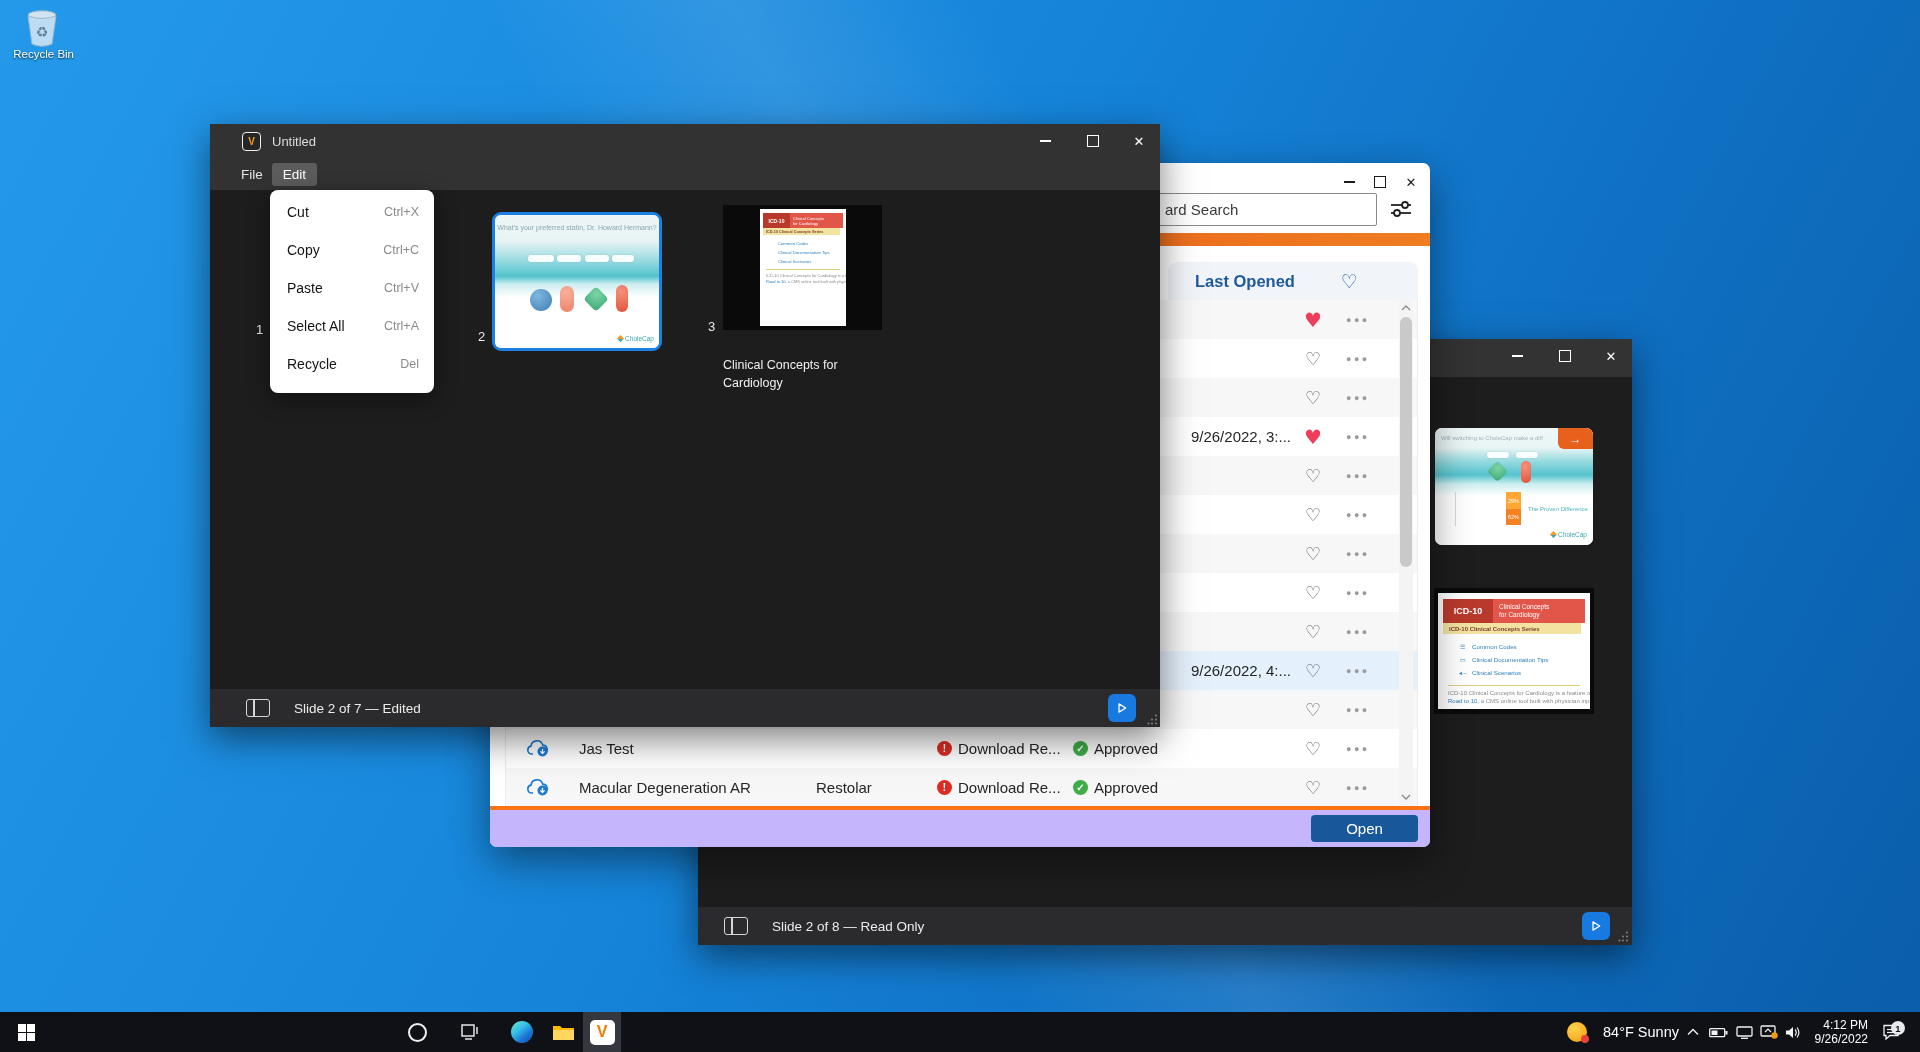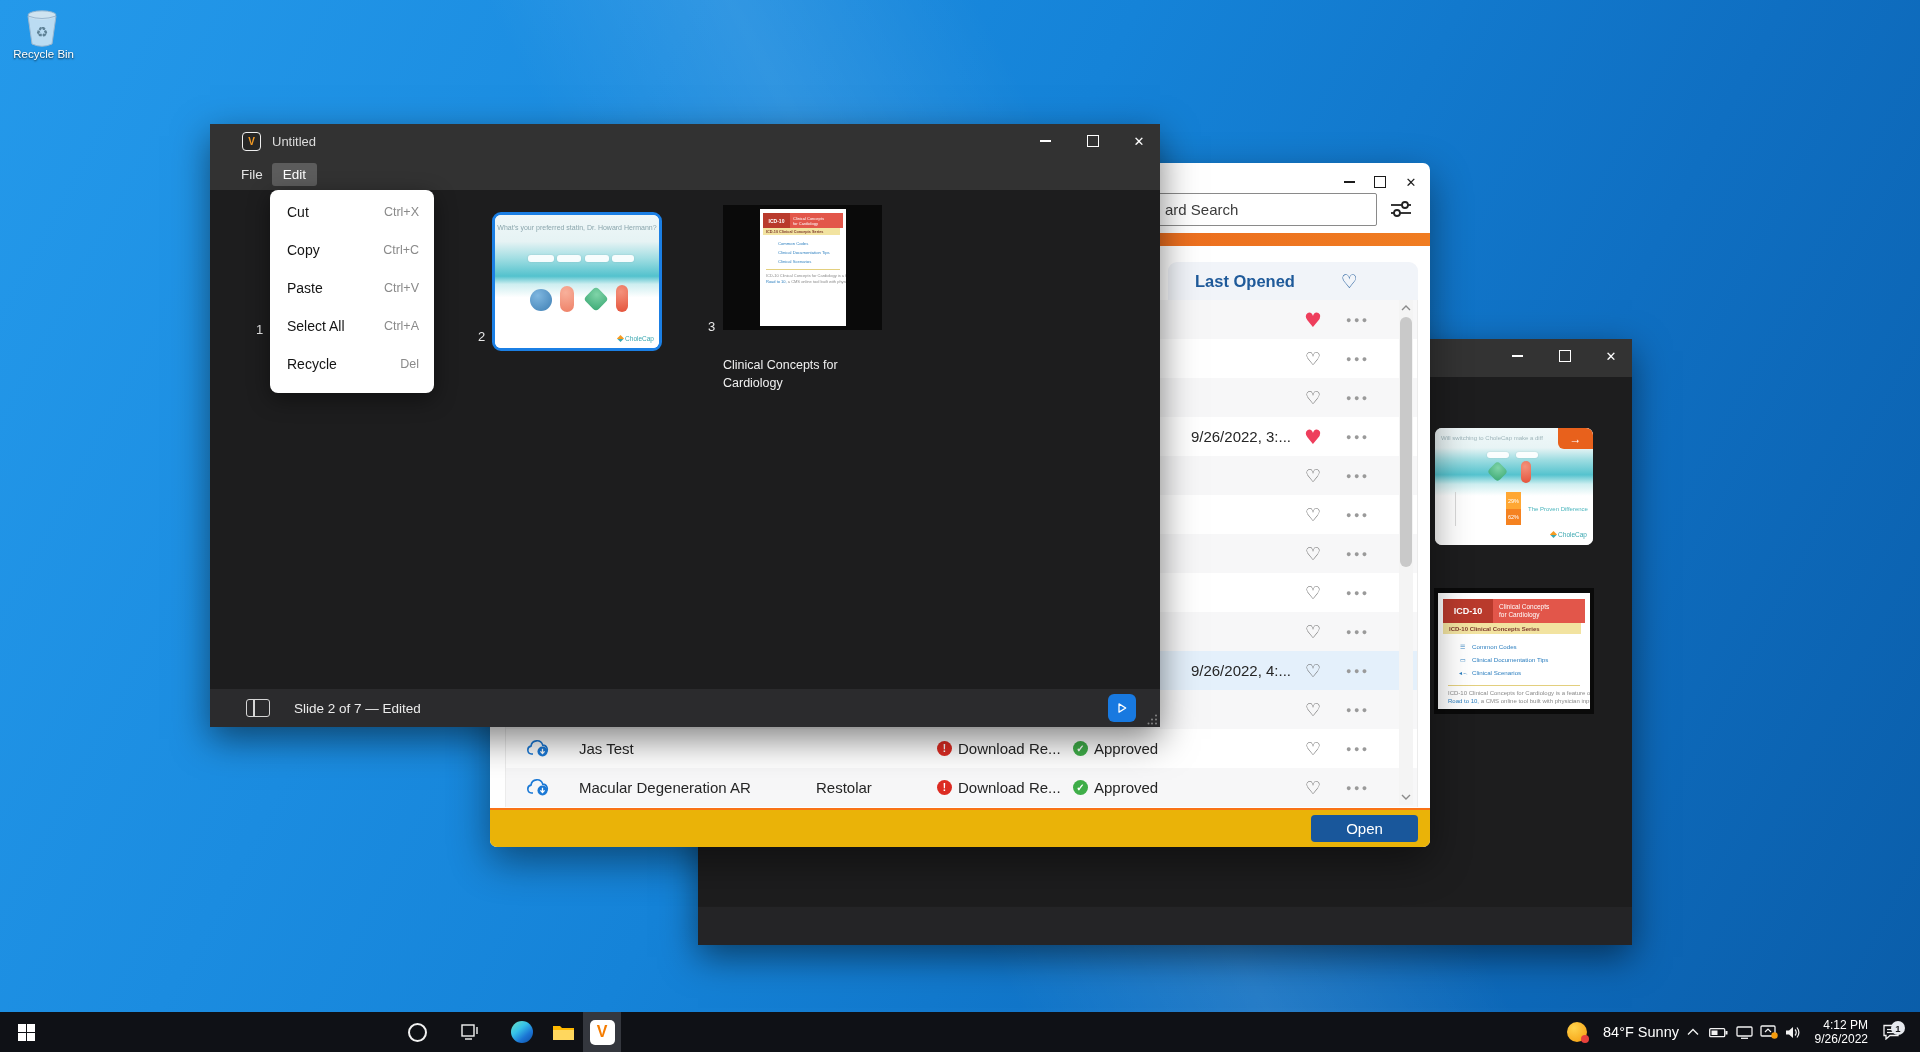--- a/index.html
+++ b/index.html
@@ -92,21 +92,21 @@
   #lo-header .txt{color:#1f5a9a;font-weight:bold;font-size:16.5px;margin-left:27px;}
   #dlg-rows{position:absolute;left:15px;top:137px;width:913px;height:507px;background:#fff;border:1px solid #ececec;border-top:none;box-sizing:border-box;}
   .drow{position:absolute;left:0;width:911px;height:39px;}
   .cell{position:absolute;top:0;height:39px;display:flex;align-items:center;font-size:15px;color:#262626;white-space:nowrap;}
   .heart{font-family:"DejaVu Sans",sans-serif;line-height:1;}
   .dots{color:#9a9a9a;font-size:9px;letter-spacing:2.5px;}
   .stat-ic{width:15px;height:15px;border-radius:50%;color:#fff;font-size:10px;font-weight:bold;
            display:flex;align-items:center;justify-content:center;}
   #dlg-scroll{position:absolute;left:893px;top:0;width:14px;height:505px;background:#f4f4f4;}
   #dlg-thumb{position:absolute;left:1px;top:17px;width:12px;height:250px;background:#c9c9c9;border-radius:6px;}
-  #dlg-footer{position:absolute;left:0;right:0;bottom:0;height:37px;border-top:2px solid #f97316;background:#eab308;border-radius:0 0 7px 7px;}
+  #dlg-footer{position:absolute;left:0;right:0;bottom:0;height:37px;border-top:4px solid #f97316;background:#c4b5fd;border-radius:0 0 7px 7px;}
   #open-btn{position:absolute;right:12px;top:5px;width:107px;height:27px;background:#19579b;border-radius:4px;border:none;
             color:#fff;font-size:15px;font-family:"Liberation Sans",sans-serif;display:flex;align-items:center;justify-content:center;}
   
   #taskbar{position:absolute;left:0;top:1012px;width:1920px;height:40px;background:#0f1116;z-index:50;display:flex;align-items:center;}
   .tb-ic{position:absolute;top:0;height:40px;display:flex;align-items:center;justify-content:center;}
   #tb-search{position:absolute;left:46px;top:7px;width:348px;height:27px;background:#fff;border:1px solid #41444a;
              display:flex;align-items:center;font-size:14.5px;color:#4a4d52;}
   .tray-text{color:#fff;font-size:14.5px;}
   .clock{color:#fff;font-size:12px;line-height:14px;text-align:right;}
   .badge{position:absolute;right:-5px;bottom:5px;width:14px;height:14px;border-radius:50%;background:#e6e9ee;
@@ -174,20 +174,39 @@
         <div class="icd-item" style="left:34px;top:76px;font-size:6.2px;">Clinical Scenarios</div>
         <div class="icd-item" style="left:22px;top:50px;font-size:6px;">☰</div>
         <div class="icd-item" style="left:22px;top:63px;font-size:6px;">▭</div>
         <div class="icd-item" style="left:21px;top:76px;font-size:6px;">◂︵</div>
         <div class="icd-divider" style="left:10px;top:92px;width:132px;"></div>
         <div class="icd-para" style="left:10px;top:97px;font-size:6px;">ICD-10 Clinical Concepts for Cardiology is a feature of</div>
         <div class="icd-para" style="left:10px;top:105px;font-size:6px;"><span class="blue">Road to 10,</span><span> a CMS online tool built with physician input.</span></div>
       </div>
     </div>
 
+    <div class="pstatus">
+      <div class="sidebar-ic" style="margin-left:26px;"></div>
+      <div class="status-text">Slide 2 of 8 — Read Only</div>
+      <div class="playbtn" style="right:22px;top:5px;">
+        <svg viewBox="0 0 24 24" width="18">
+            <path d="M8 6.5 L17 12 L8 17.5 Z" fill="none" stroke="#fff" stroke-width="1.7" stroke-linejoin="round"></path>
+          </svg>
+      </div>
+      <svg class="grip" style="right:3px;bottom:3px;" width="11" height="11">
+        <g fill="#9a9a9a">
+            <circle cx="9" cy="1.5" r="1"></circle>
+            <circle cx="9" cy="5.5" r="1"></circle>
+            <circle cx="9" cy="9.5" r="1"></circle>
+            <circle cx="5" cy="5.5" r="1"></circle>
+            <circle cx="5" cy="9.5" r="1"></circle>
+            <circle cx="1.5" cy="9.5" r="1"></circle>
+          </g>
+      </svg>
+    </div>
   </div>
 
   <div class="win" id="dialog">
     <div class="tbar-btn" style="right:62px;top:4px;">
         <span class="glyph-min"></span>
       </div>
     <div class="tbar-btn" style="right:31px;top:4px;">
         <span class="glyph-max"></span>
       </div>
     <div class="tbar-btn" style="right:0px;top:4px;">

